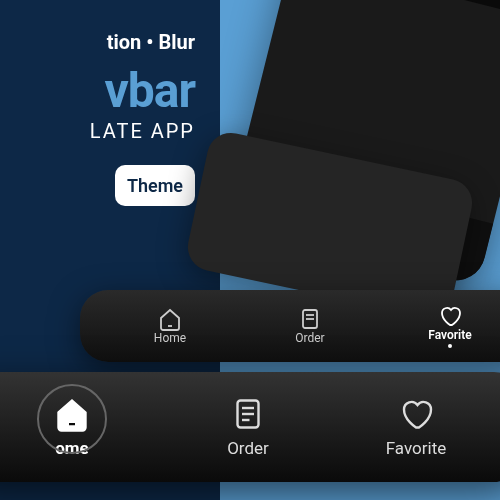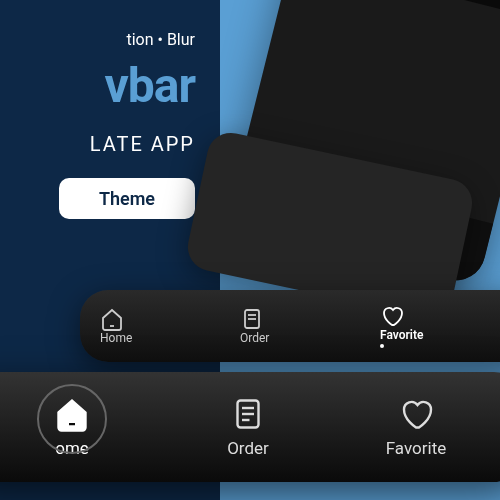--- a/index.html
+++ b/index.html
@@ -1,44 +1,44 @@
 <!DOCTYPE html>
 <html><head>
 <meta charset="utf-8">
 <style>
 *{margin:0;padding:0;box-sizing:border-box;font-family:-apple-system,BlinkMacSystemFont,'Segoe UI',Roboto,sans-serif}
 body{width:500px;height:500px;overflow:hidden;background:#5a9fd4;position:relative}
 .left-panel{position:absolute;left:0;top:0;width:220px;height:500px;background:#0d2847;padding:30px 0 0 0;z-index:1}
-.tagline{color:#fff;font-size:16px;font-weight:400;text-align:right;padding-right:25px;margin-bottom:8px}
-.title{color:#5a9fd4;font-size:48px;font-weight:700;text-align:right;padding-right:25px;margin-bottom:18px;letter-spacing:-1px}
+.tagline{color:#fff;font-size:20px;font-weight:700;text-align:right;padding-right:25px;margin-bottom:8px}
+.title{color:#5a9fd4;font-size:48px;font-weight:700;text-align:right;padding-right:25px;letter-spacing:-1px}
 .subtitle{color:#fff;font-size:20px;font-weight:400;text-align:right;padding-right:25px;letter-spacing:2px;margin-bottom:22px}
-.theme-btn{display:block;margin-left:auto;margin-right:25px;background:#fff;color:#0d2847;padding:10px 40px;border-radius:10px;font-size:18px;font-weight:600;border:none}
+.theme-btn{display:block;margin-left:auto;margin-right:25px;background:#fff;color:#0d2847;padding:10px 12px;border-radius:10px;font-size:18px;font-weight:600;border:none}
 .bg-area{position:absolute;left:200px;top:0;width:300px;height:500px;background:#5a9fd4}
 .phone1{position:absolute;right:-20px;top:-60px;width:260px;height:320px;background:#1a1a1a;border-radius:30px;transform:rotate(14deg);overflow:hidden;box-shadow:0 10px 40px rgba(0,0,0,.4)}
 .phone1-hdr{color:#fff;text-align:center;font-size:16px;font-style:italic;letter-spacing:3px;padding:18px 0 8px;background:#0a0a0a}
 .phone1-nav{position:absolute;bottom:0;left:0;right:0;background:rgba(15,15,15,.95);display:flex;padding:12px 8px 16px}
 .p1-item{flex:1;display:flex;flex-direction:column;align-items:center;gap:4px}
 .p1-icon{width:22px;height:22px;stroke:#888;stroke-width:1.8;fill:none}
 .p1-label{color:#999;font-size:10px}
 .phone2{position:absolute;left:195px;top:155px;width:270px;height:140px;background:#252525;border-radius:24px;transform:rotate(12deg);z-index:3;box-shadow:0 8px 30px rgba(0,0,0,.4);overflow:hidden}
 .navbar-mid{position:absolute;right:-40px;top:290px;width:460px;height:72px;background:linear-gradient(180deg,#2a2a2a,#0f0f0f);border-radius:28px;display:flex;align-items:center;padding:0 20px;z-index:4;box-shadow:0 8px 30px rgba(0,0,0,.5)}
-.mid-item{flex:1;display:flex;flex-direction:column;align-items:flex-start;gap:0;cursor:pointer}
+.mid-item{flex:1;display:flex;flex-direction:column;align-items:center;gap:0;cursor:pointer}
 .mid-icon{width:24px;height:24px;stroke:#ccc;stroke-width:1.8;fill:none}
 .mid-label{color:#ccc;font-size:12px}
 .mid-item.active .mid-label{color:#fff;font-weight:600}
 .mid-item.active .mid-icon{stroke:#fff}
 .dot{width:4px;height:4px;background:#fff;border-radius:50%;margin-top:2px}
 .navbar-lg{position:absolute;left:-50px;bottom:18px;width:580px;height:110px;background:linear-gradient(180deg,#333,#0a0a0a);border-radius:36px;display:flex;align-items:center;padding:0 30px;z-index:5;box-shadow:0 12px 40px rgba(0,0,0,.6)}
 .lg-item{flex:1;display:flex;flex-direction:column;align-items:center;gap:6px;cursor:pointer;position:relative}
 .lg-icon{width:36px;height:36px;stroke:#ddd;stroke-width:1.6;fill:none}
 .lg-label{color:#ddd;font-size:17px;font-weight:400}
 .lg-item.active{padding:8px}
 .lg-item.active .ring{position:absolute;width:70px;height:70px;border:2px solid #666;border-radius:50%;top:-4px}
 .lg-item.active .lg-icon{fill:#fff;stroke:#fff}
-.lg-item.active .lg-label{color:#fff;font-weight:400}
+.lg-item.active .lg-label{color:#fff;font-weight:700}
 </style>
 </head>
 <body>
 
 <div class="left-panel">
   <div class="tagline">tion • Blur</div>
   <div class="title">vbar</div>
   <div class="subtitle">LATE APP</div>
   <button class="theme-btn">Theme</button>
 </div>

